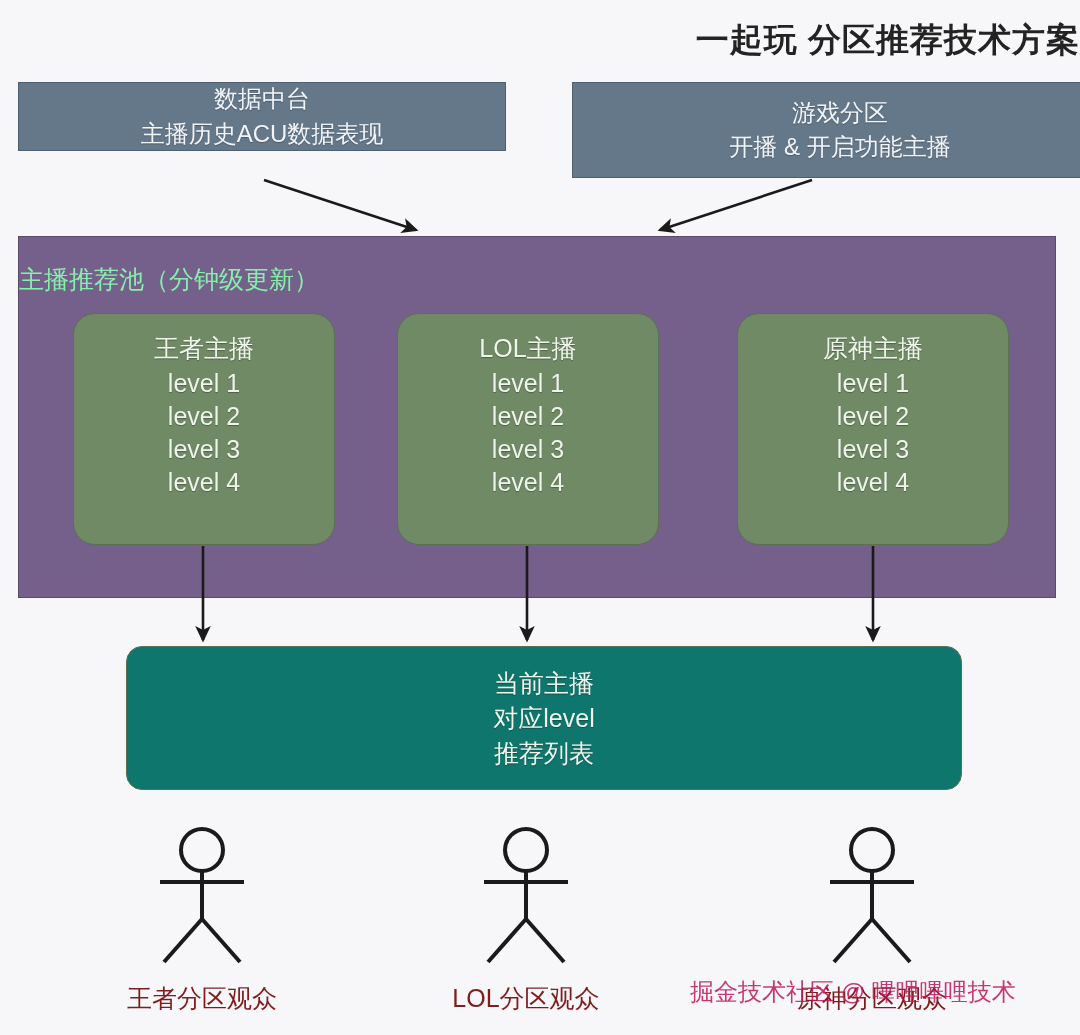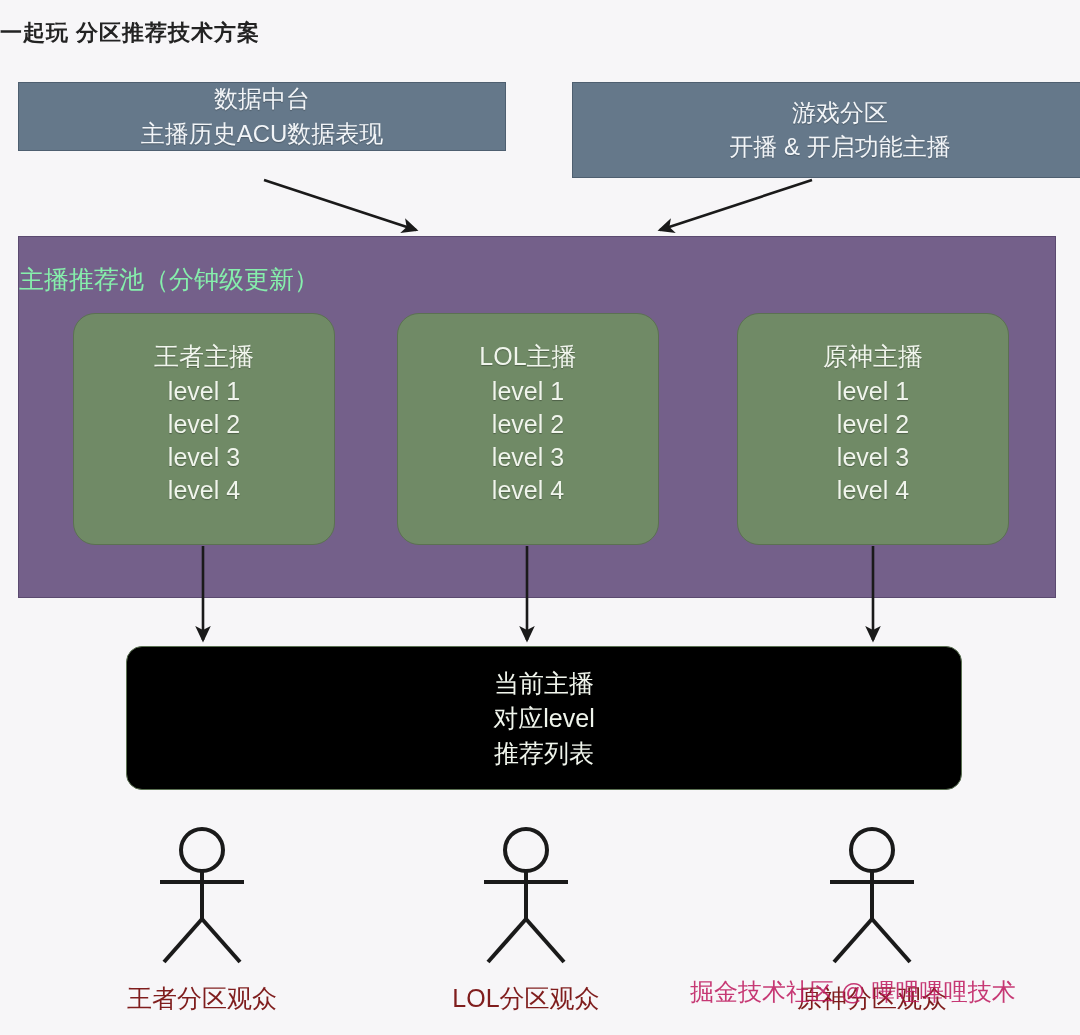--- a/index.html
+++ b/index.html
@@ -17,22 +17,22 @@
     background: #f7f6f8;
     overflow: hidden;
   }
 
   
   #diagram-title {
     position: absolute;
     left: 0;
     top: 18px;
     width: 1080px;
-    text-align: left;
-    font-size: 22px;
+    text-align: right;
+    font-size: 33px;
     font-weight: 600;
     color: #232323;
     letter-spacing: 1px;
     white-space: pre;
   }
 
   
   .source-box {
     position: absolute;
     background: #65788a;
@@ -80,21 +80,21 @@
     width: 262px;
     height: 232px;
     background: #708a66;
     border: 1px solid #5b7152;
     border-radius: 22px;
     box-sizing: border-box;
     display: flex;
     flex-direction: column;
     align-items: center;
     justify-content: flex-start;
-    padding-top: 26px;
+    padding-top: 18px;
     color: #f0f5ec;
     text-shadow: 0 1px 1px rgba(0,0,0,.3);
   }
   #level-card-0 { left: 54px; }
   #level-card-1 { left: 378px; }
   #level-card-2 { left: 718px; width: 272px; }
   .level-card-title {
     font-size: 25px;
     line-height: 1.3;
     margin-bottom: 2px;
@@ -106,21 +106,21 @@
     white-space: pre;
   }
 
   
   #result-box {
     position: absolute;
     left: 126px;
     top: 646px;
     width: 836px;
     height: 144px;
-    background: #000000;
+    background: #0f766e;
     border: 1px solid #5b7152;
     border-radius: 16px;
     box-sizing: border-box;
     display: flex;
     flex-direction: column;
     align-items: center;
     justify-content: center;
     color: #f0f5ec;
     text-shadow: 0 1px 1px rgba(0,0,0,.3);
   }

